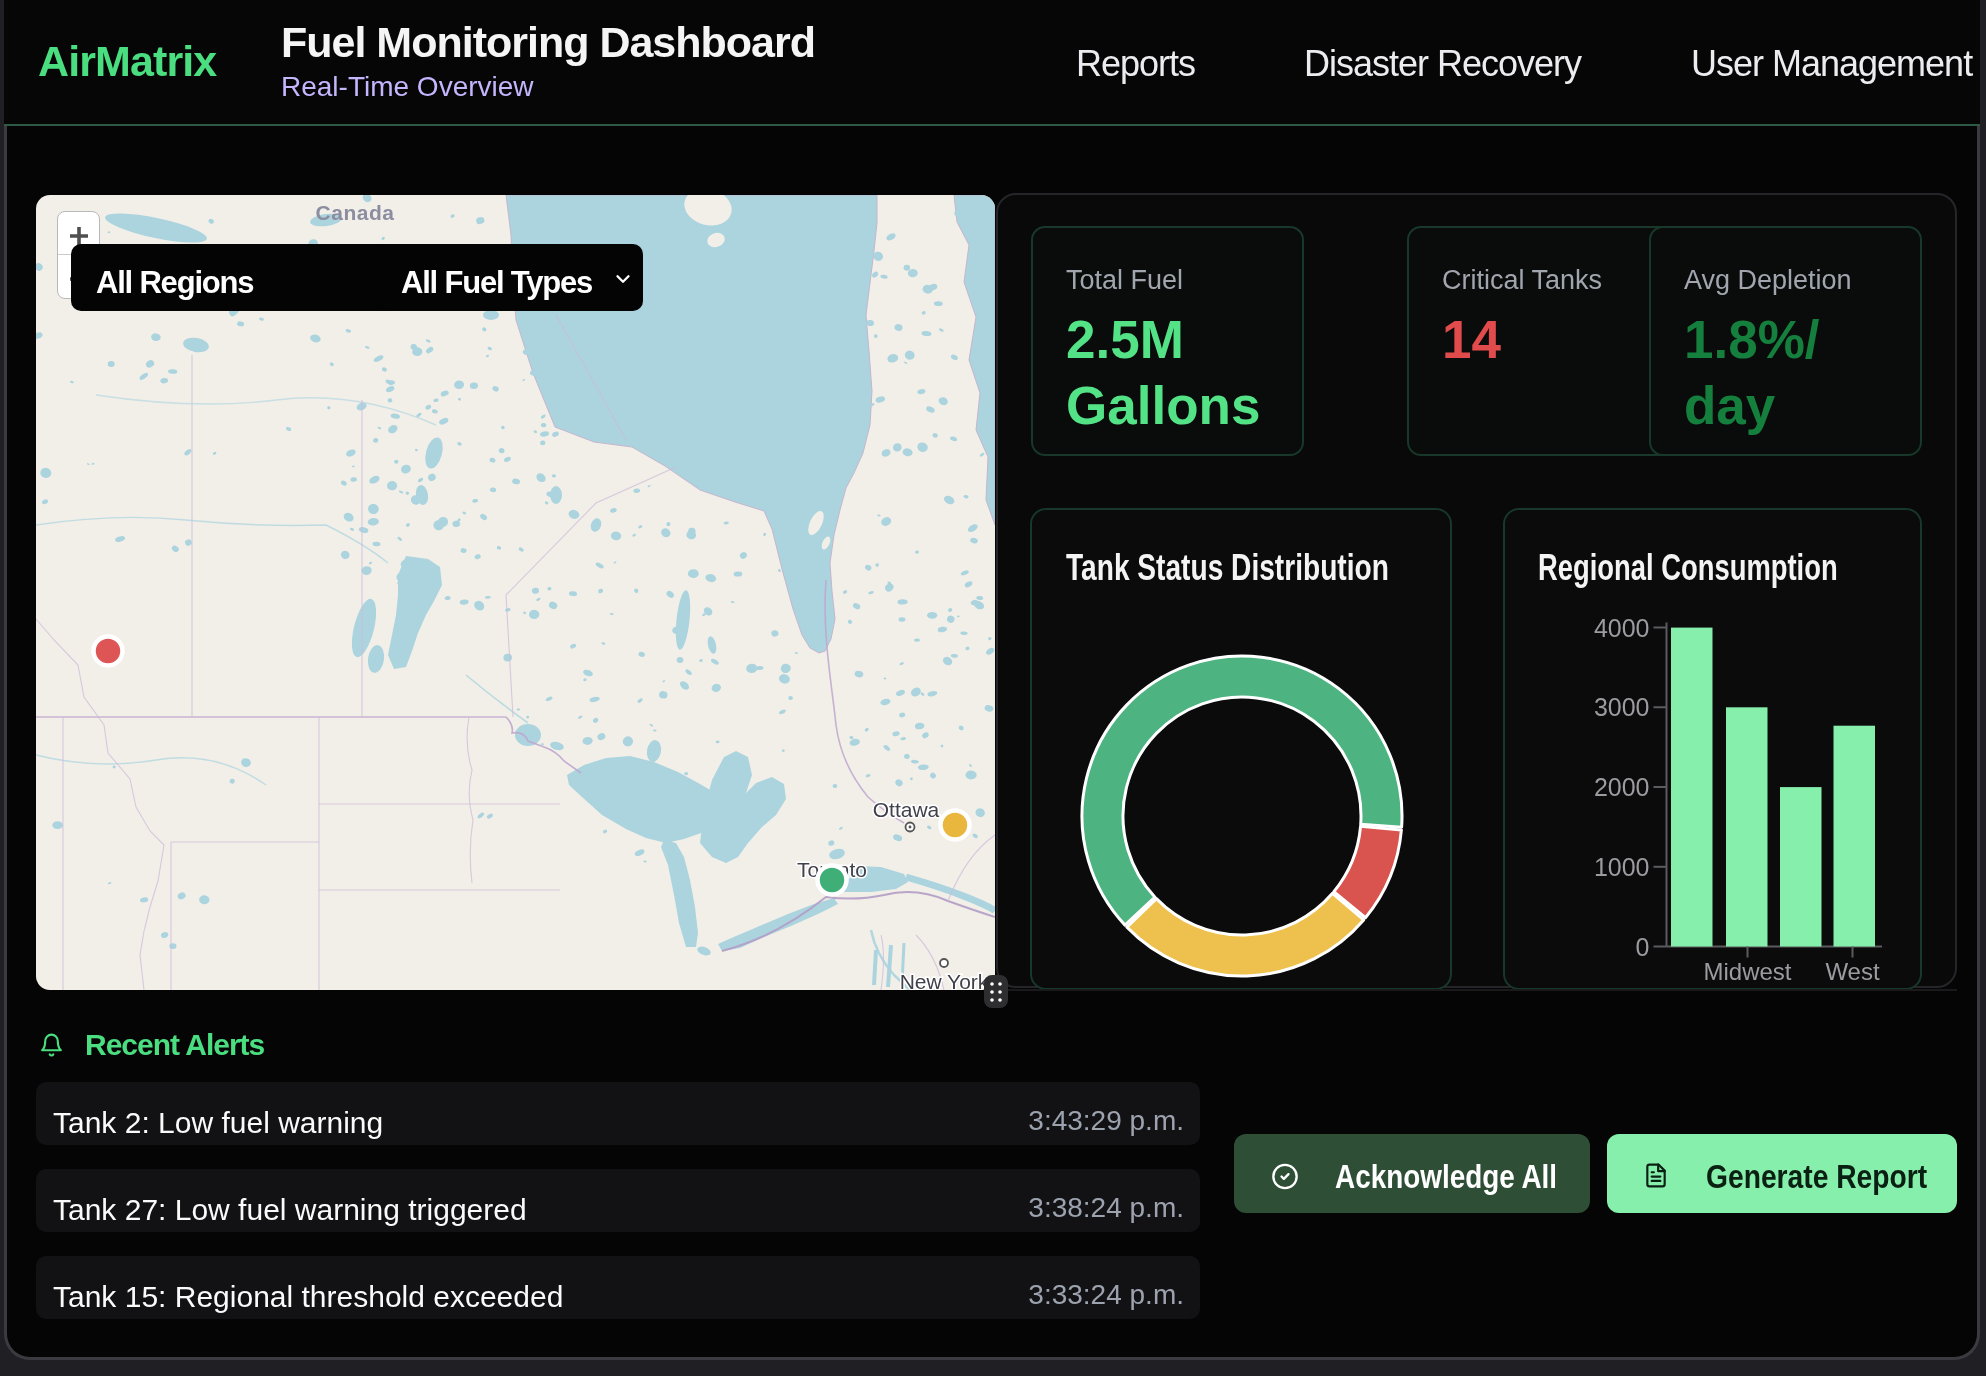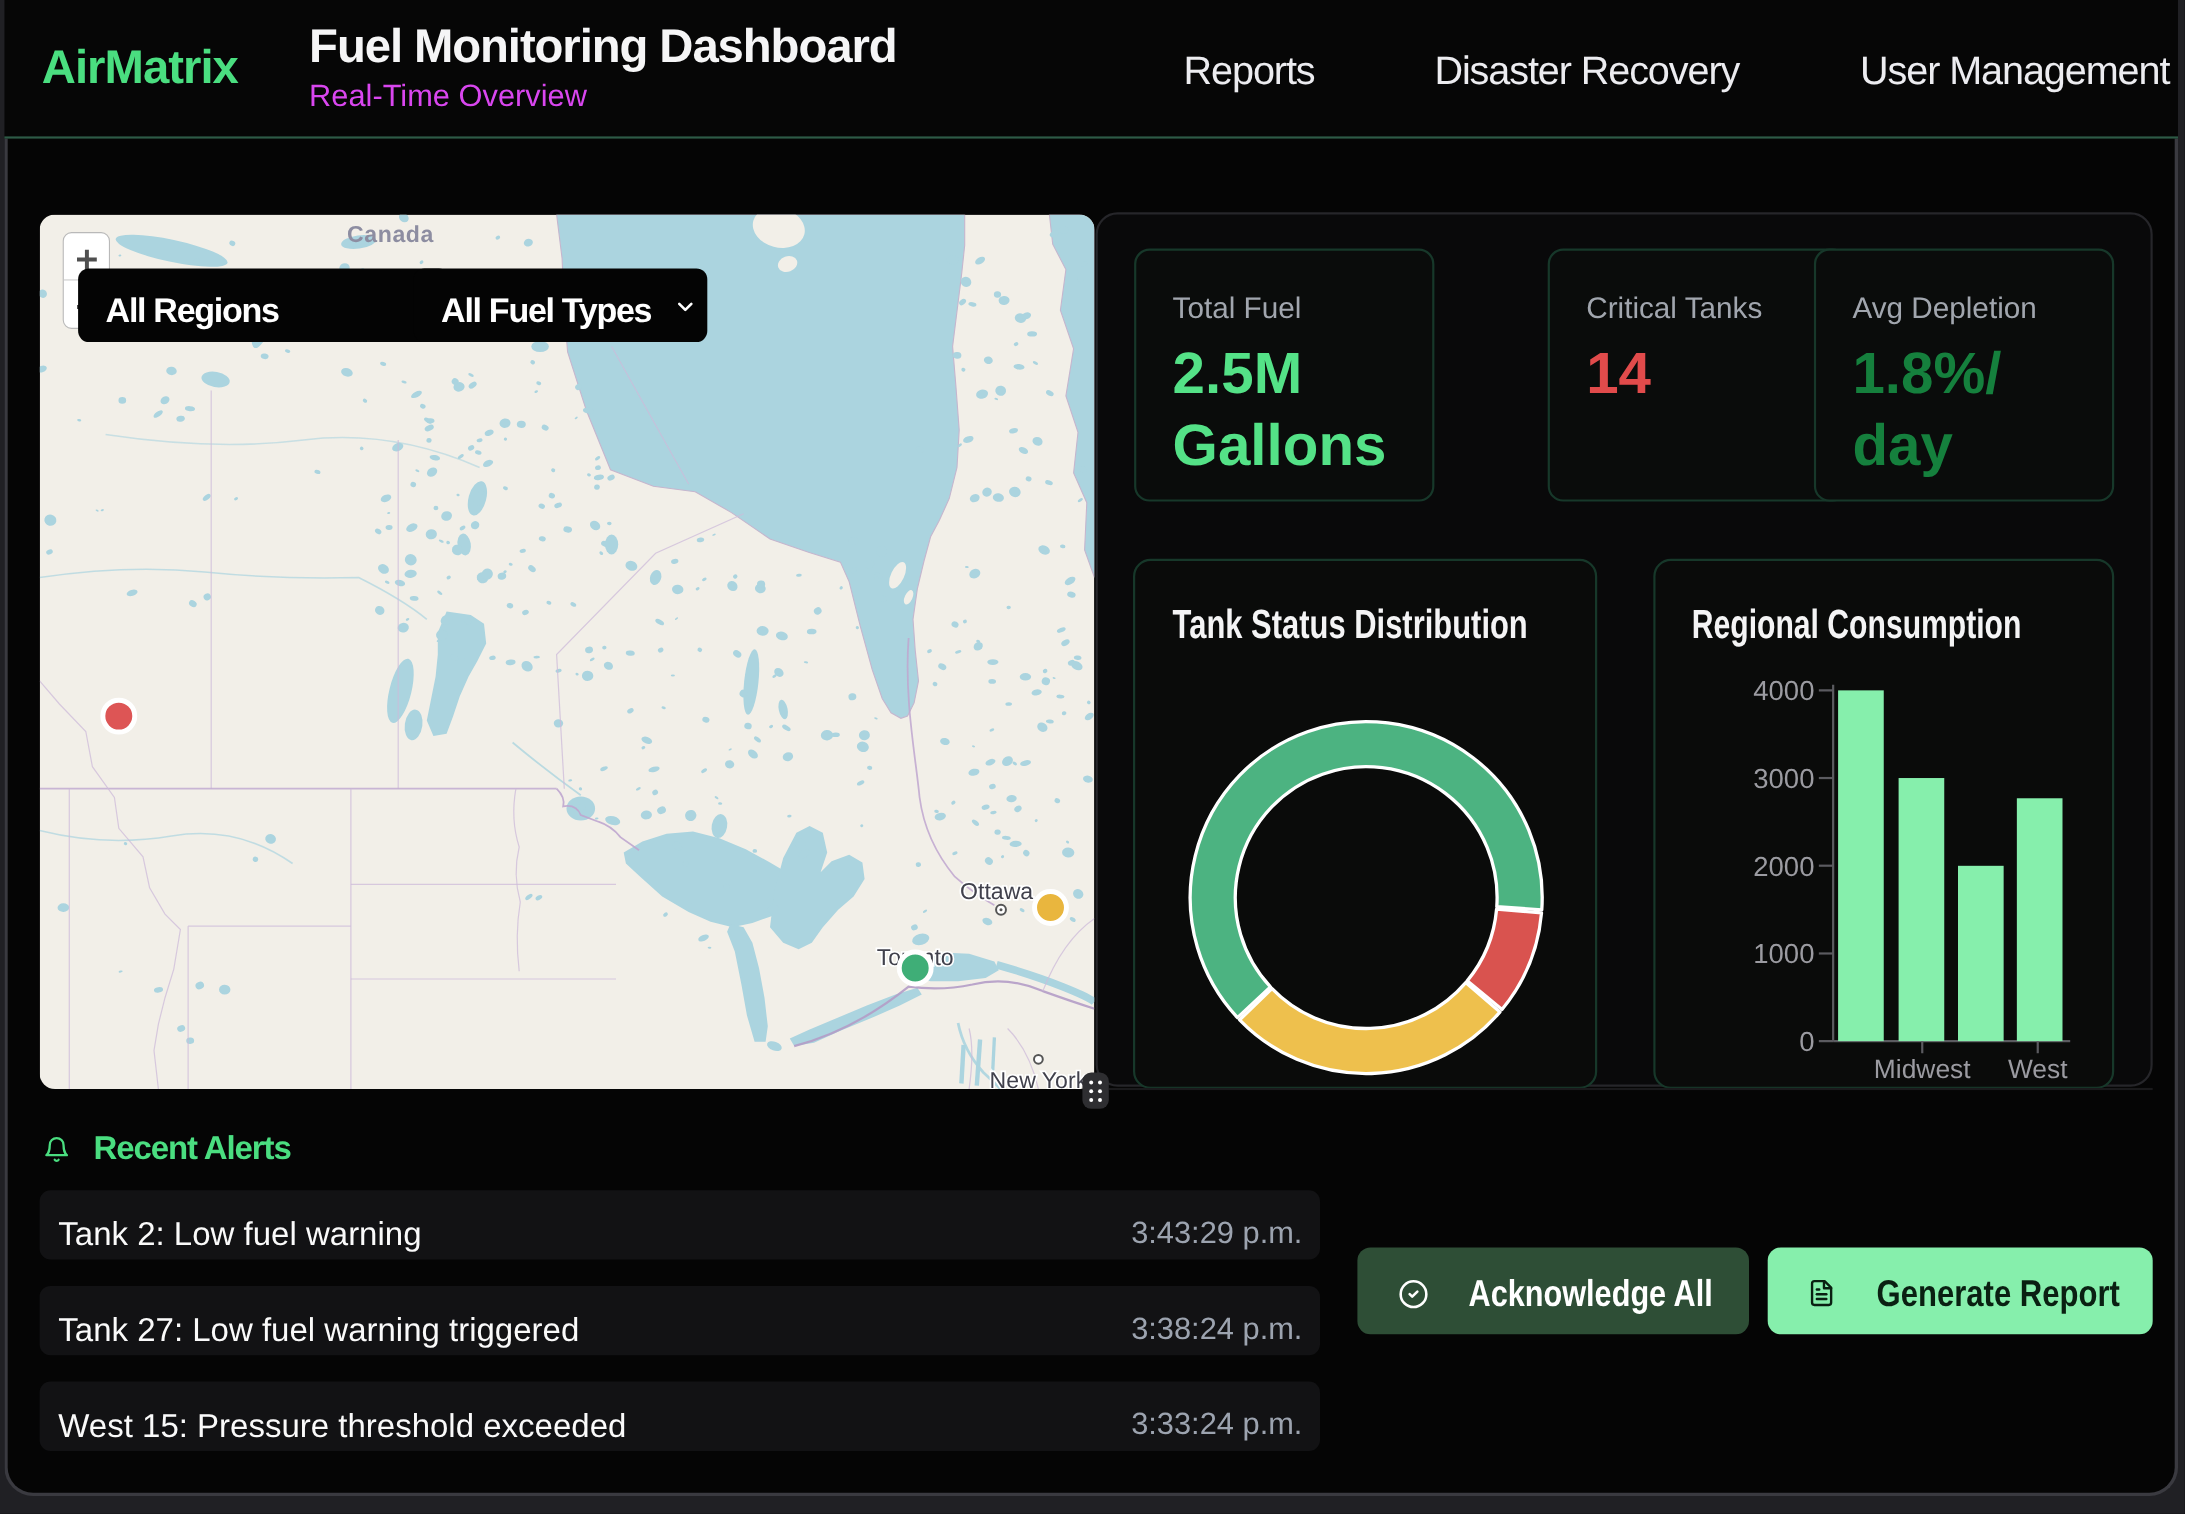--- a/index.html
+++ b/index.html
@@ -19,21 +19,21 @@
 .alerttext { position:absolute; left:17px; top:26px; font-size:30px; color:#fafafa; line-height:1; }
 .alerttime { position:absolute; right:16px; top:25px; font-size:28px; color:#9ca3af; line-height:1; }
 .navlink { position:absolute; top:46px; font-size:36px; color:#ececf0; letter-spacing:-1px; line-height:1;margin-left:44px; }
 </style></head>
 <body>
 <div id="page">
 <div id="app"></div>
 <div id="header"></div>
 <div class="abs" style="left:38px;top:40px;font-size:43px;font-weight:700;color:#4ade80;letter-spacing:-0.9px;">AirMatrix</div>
 <div class="abs" style="left:281px;top:21px;font-size:43px;font-weight:700;color:#f5f5f6;letter-spacing:-1px;">Fuel Monitoring Dashboard</div>
-<div class="abs" style="left:281px;top:73px;font-size:28px;color:#d946ef;">Real-Time Overview</div>
+<div class="abs" style="left:281px;top:73px;font-size:28px;color:#c4b5fd;">Real-Time Overview</div>
 <div class="navlink" style="left:1032px;">Reports</div>
 <div class="navlink" style="left:1260px;">Disaster Recovery</div>
 <div class="navlink" style="left:1647px;">User Management</div>
 
 <div id="rpanel"></div>
 
 <div class="abs" style="left:36px;top:195px;width:959px;height:795px;border-radius:14px;overflow:hidden;"><svg width="959" height="795" viewBox="0 0 959 795">
         <rect width="959" height="795" fill="#f2efe8"></rect>
         <polygon points="470,0 475,40 477,88 480,125 497,178 519,232 558,247 596,252 629,271 664,295 699,307 728,316 736,334 746,374 757,414 766,440 774,453 783,458 789,456 795,444 799,424 796,396 794,368 798,340 804,315 810,293 818,278 827,258 834,230 836,196 833,156 830,120 834,88 838,56 841,28 841,0" fill="#abd4df" stroke="#c5b6ce" stroke-width="1"></polygon>
         <ellipse cx="672.0" cy="12.0" rx="24.0" ry="18.0" fill="#f2efe8" transform="rotate(15 672.0 12.0)"></ellipse>
@@ -543,21 +543,21 @@
 <div class="abs" style="left:85px;top:1030px;font-size:30px;font-weight:700;color:#4ade80;letter-spacing:-1px;">Recent Alerts</div>
 <div class="alertrow" style="top:1082px;">
       <div class="alerttext">Tank 2: Low fuel warning</div>
       <div class="alerttime">3:43:29 p.m.</div>
     </div>
 <div class="alertrow" style="top:1169px;">
       <div class="alerttext">Tank 27: Low fuel warning triggered</div>
       <div class="alerttime">3:38:24 p.m.</div>
     </div>
 <div class="alertrow" style="top:1256px;">
-      <div class="alerttext">West 15: Pressure threshold exceeded</div>
+      <div class="alerttext">Tank 15: Regional threshold exceeded</div>
       <div class="alerttime">3:33:24 p.m.</div>
     </div>
 
 <div class="abs" style="left:1234px;top:1134px;width:356px;height:79px;background:#2e4e36;border-radius:12px;"></div>
 <div class="abs" style="left:1271px;top:1162px;"><svg width="28" height="29" viewBox="0 0 24 24" fill="none" stroke="#ffffff" stroke-width="2" stroke-linecap="round" stroke-linejoin="round">
         <circle cx="12" cy="12" r="10"></circle>
         <path d="m9 12 2 2 4-4"></path>
       </svg></div>
 <div class="abs" style="left:1335px;top:1159px;font-size:34px;font-weight:700;color:#fff;white-space:nowrap;transform:scaleX(0.82);transform-origin:0 0;">Acknowledge All</div>
 <div class="abs" style="left:1607px;top:1134px;width:350px;height:79px;background:#86efac;border-radius:12px;"></div>

